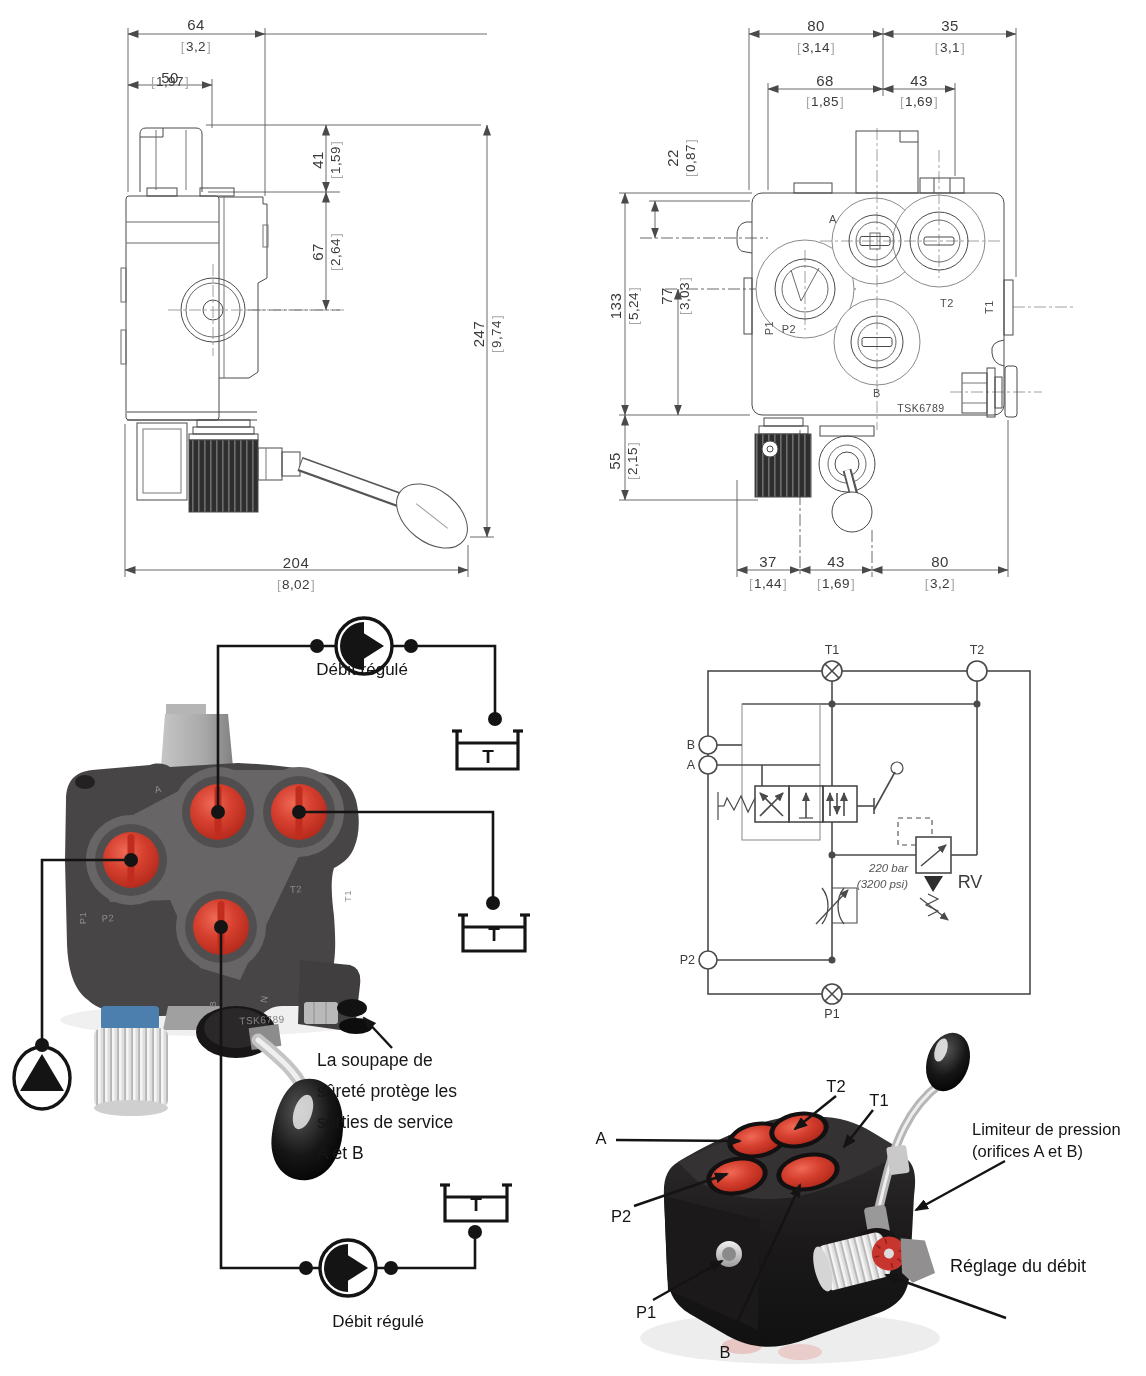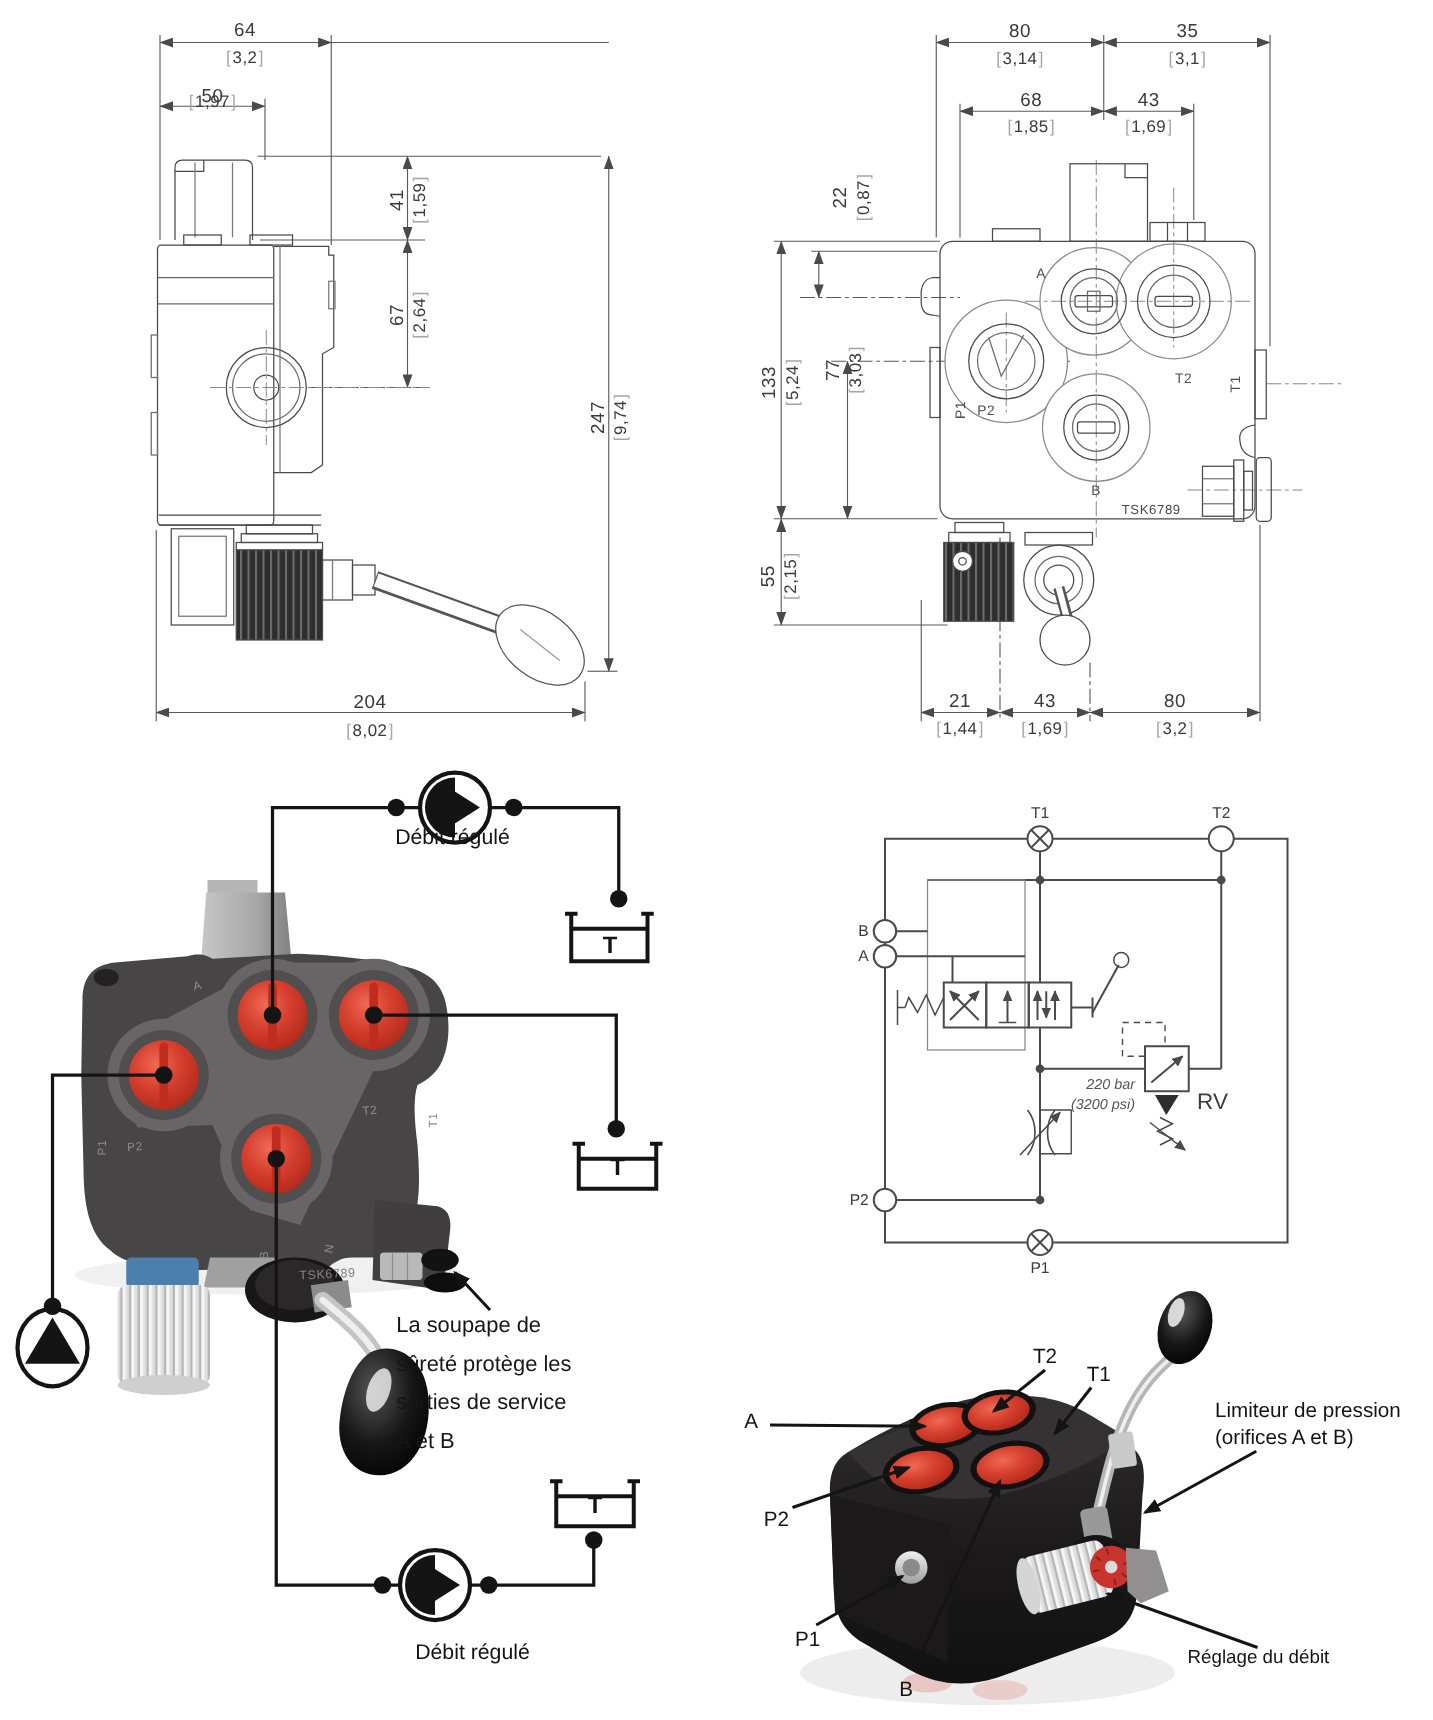--- a/index.html
+++ b/index.html
@@ -513,21 +513,21 @@
       <span class="in">5,24</span>
     </div>
 <div class="vdim" style="left:676px;top:296px">
       <span class="mm">77</span>
       <span class="in">3,03</span>
     </div>
 <div class="vdim" style="left:624px;top:461px">
       <span class="mm">55</span>
       <span class="in">2,15</span>
     </div>
-<div class="lbl ctr mm" style="left:768px;top:561px">21</div>
+<div class="lbl ctr mm" style="left:768px;top:561px">37</div>
 <div class="lbl ctr in" style="left:768px;top:583px">1,44</div>
 <div class="lbl ctr mm" style="left:836px;top:561px">43</div>
 <div class="lbl ctr in" style="left:836px;top:583px">1,69</div>
 <div class="lbl ctr mm" style="left:940px;top:561px">80</div>
 <div class="lbl ctr in" style="left:940px;top:583px">3,2</div>
 
 <div class="lbl ctr port" style="left:833px;top:219px">A</div>
 <div class="lbl ctr port" style="left:947px;top:303px">T2</div>
 <div class="lbl r90 port" style="left:989px;top:307px">T1</div>
 <div class="lbl r90 port" style="left:769px;top:328px">P1</div>
@@ -565,15 +565,15 @@
 <div class="lbl rgt sch-sm" style="left:908px;top:884px">(3200 psi)</div>
 
 <div class="lbl ctr photo-lbl" style="left:836px;top:1086px;font-size:16.5px">T2</div>
 <div class="lbl ctr photo-lbl" style="left:879px;top:1100px;font-size:16.5px">T1</div>
 <div class="lbl ctr photo-lbl" style="left:601px;top:1138px;font-size:16.5px">A</div>
 <div class="lbl lft photo-lbl" style="left:972px;top:1129px;font-size:16.5px">Limiteur de pression</div>
 <div class="lbl lft photo-lbl" style="left:972px;top:1151px;font-size:16.5px">(orifices A et B)</div>
 <div class="lbl ctr photo-lbl" style="left:621px;top:1216px;font-size:16.5px">P2</div>
 <div class="lbl ctr photo-lbl" style="left:646px;top:1312px;font-size:16.5px">P1</div>
 <div class="lbl ctr photo-lbl" style="left:725px;top:1352px;font-size:16.5px">B</div>
-<div class="lbl lft photo-lbl" style="left:950px;top:1326px;font-size:15px">Réglage du débit</div>
+<div class="lbl lft photo-lbl" style="left:950px;top:1266px;font-size:18px">Réglage du débit</div>
 
 </div>
 
 </body></html>

